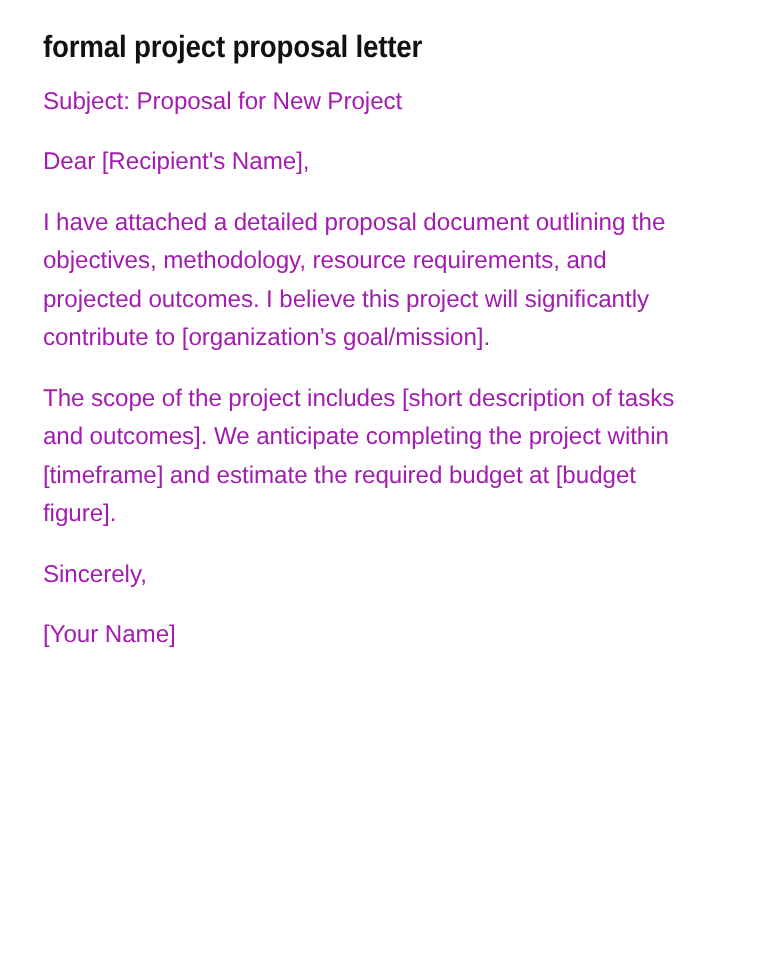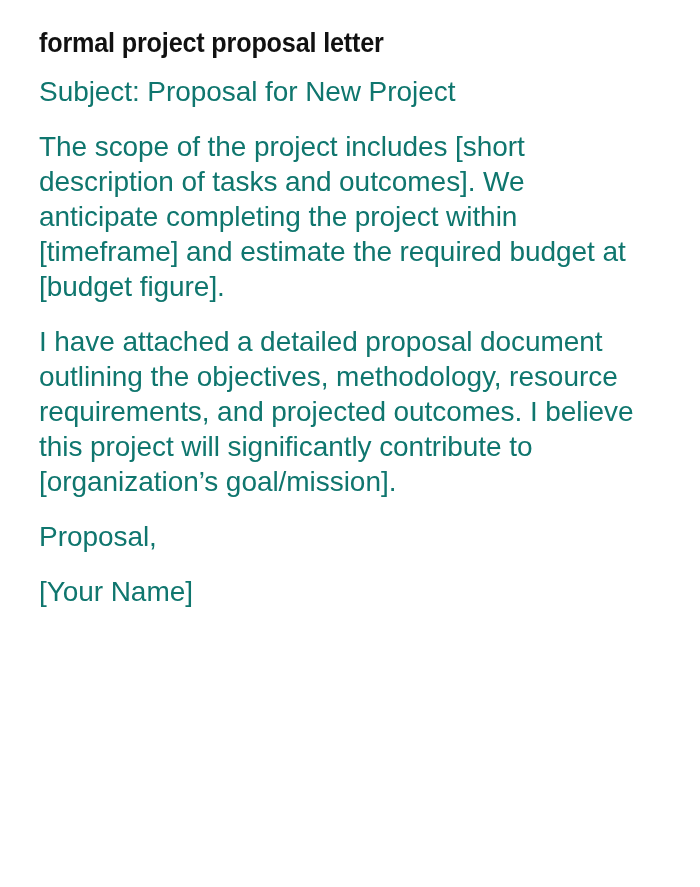--- a/index.html
+++ b/index.html
@@ -34,46 +34,47 @@
     transform-origin: left center;
     color: #111111;
     white-space: nowrap;
   }
   .letter-body {
     width: 606px;
   }
   .para {
     margin: 0 0 20px 0;
     padding: 0;
-    font-size: 28px;
+    font-size: 22px;
     line-height: 35px;
-    color: #0f766e;
+    color: #a21caf;
     word-spacing: -0.15px;
     letter-spacing: -0.05px;
   }
   .para:last-child {
     margin-bottom: 0;
   }
 </style>
 </head>
 <body>
 
 <div class="page">
 
   <h1 class="doc-title">formal project proposal letter</h1>
 
   <div class="letter-body">
 
     <p class="para">Subject: Proposal for New Project</p>
 
+    <p class="para">Dear [Recipient's Name],</p>
 
+
+    <p class="para">I have attached a detailed proposal document outlining the objectives, methodology, resource requirements, and projected outcomes. I believe this project will significantly contribute to [organization’s goal/mission].</p>
 
     <p class="para">The scope of the project includes [short description of tasks and outcomes]. We anticipate completing the project within [timeframe] and estimate the required budget at [budget figure].</p>
 
-    <p class="para">I have attached a detailed proposal document outlining the objectives, methodology, resource requirements, and projected outcomes. I believe this project will significantly contribute to [organization’s goal/mission].</p>
 
-
-    <p class="para">Proposal,</p>
+    <p class="para">Sincerely,</p>
 
     <p class="para">[Your Name]</p>
 
   </div>
 </div>
 
 </body></html>

